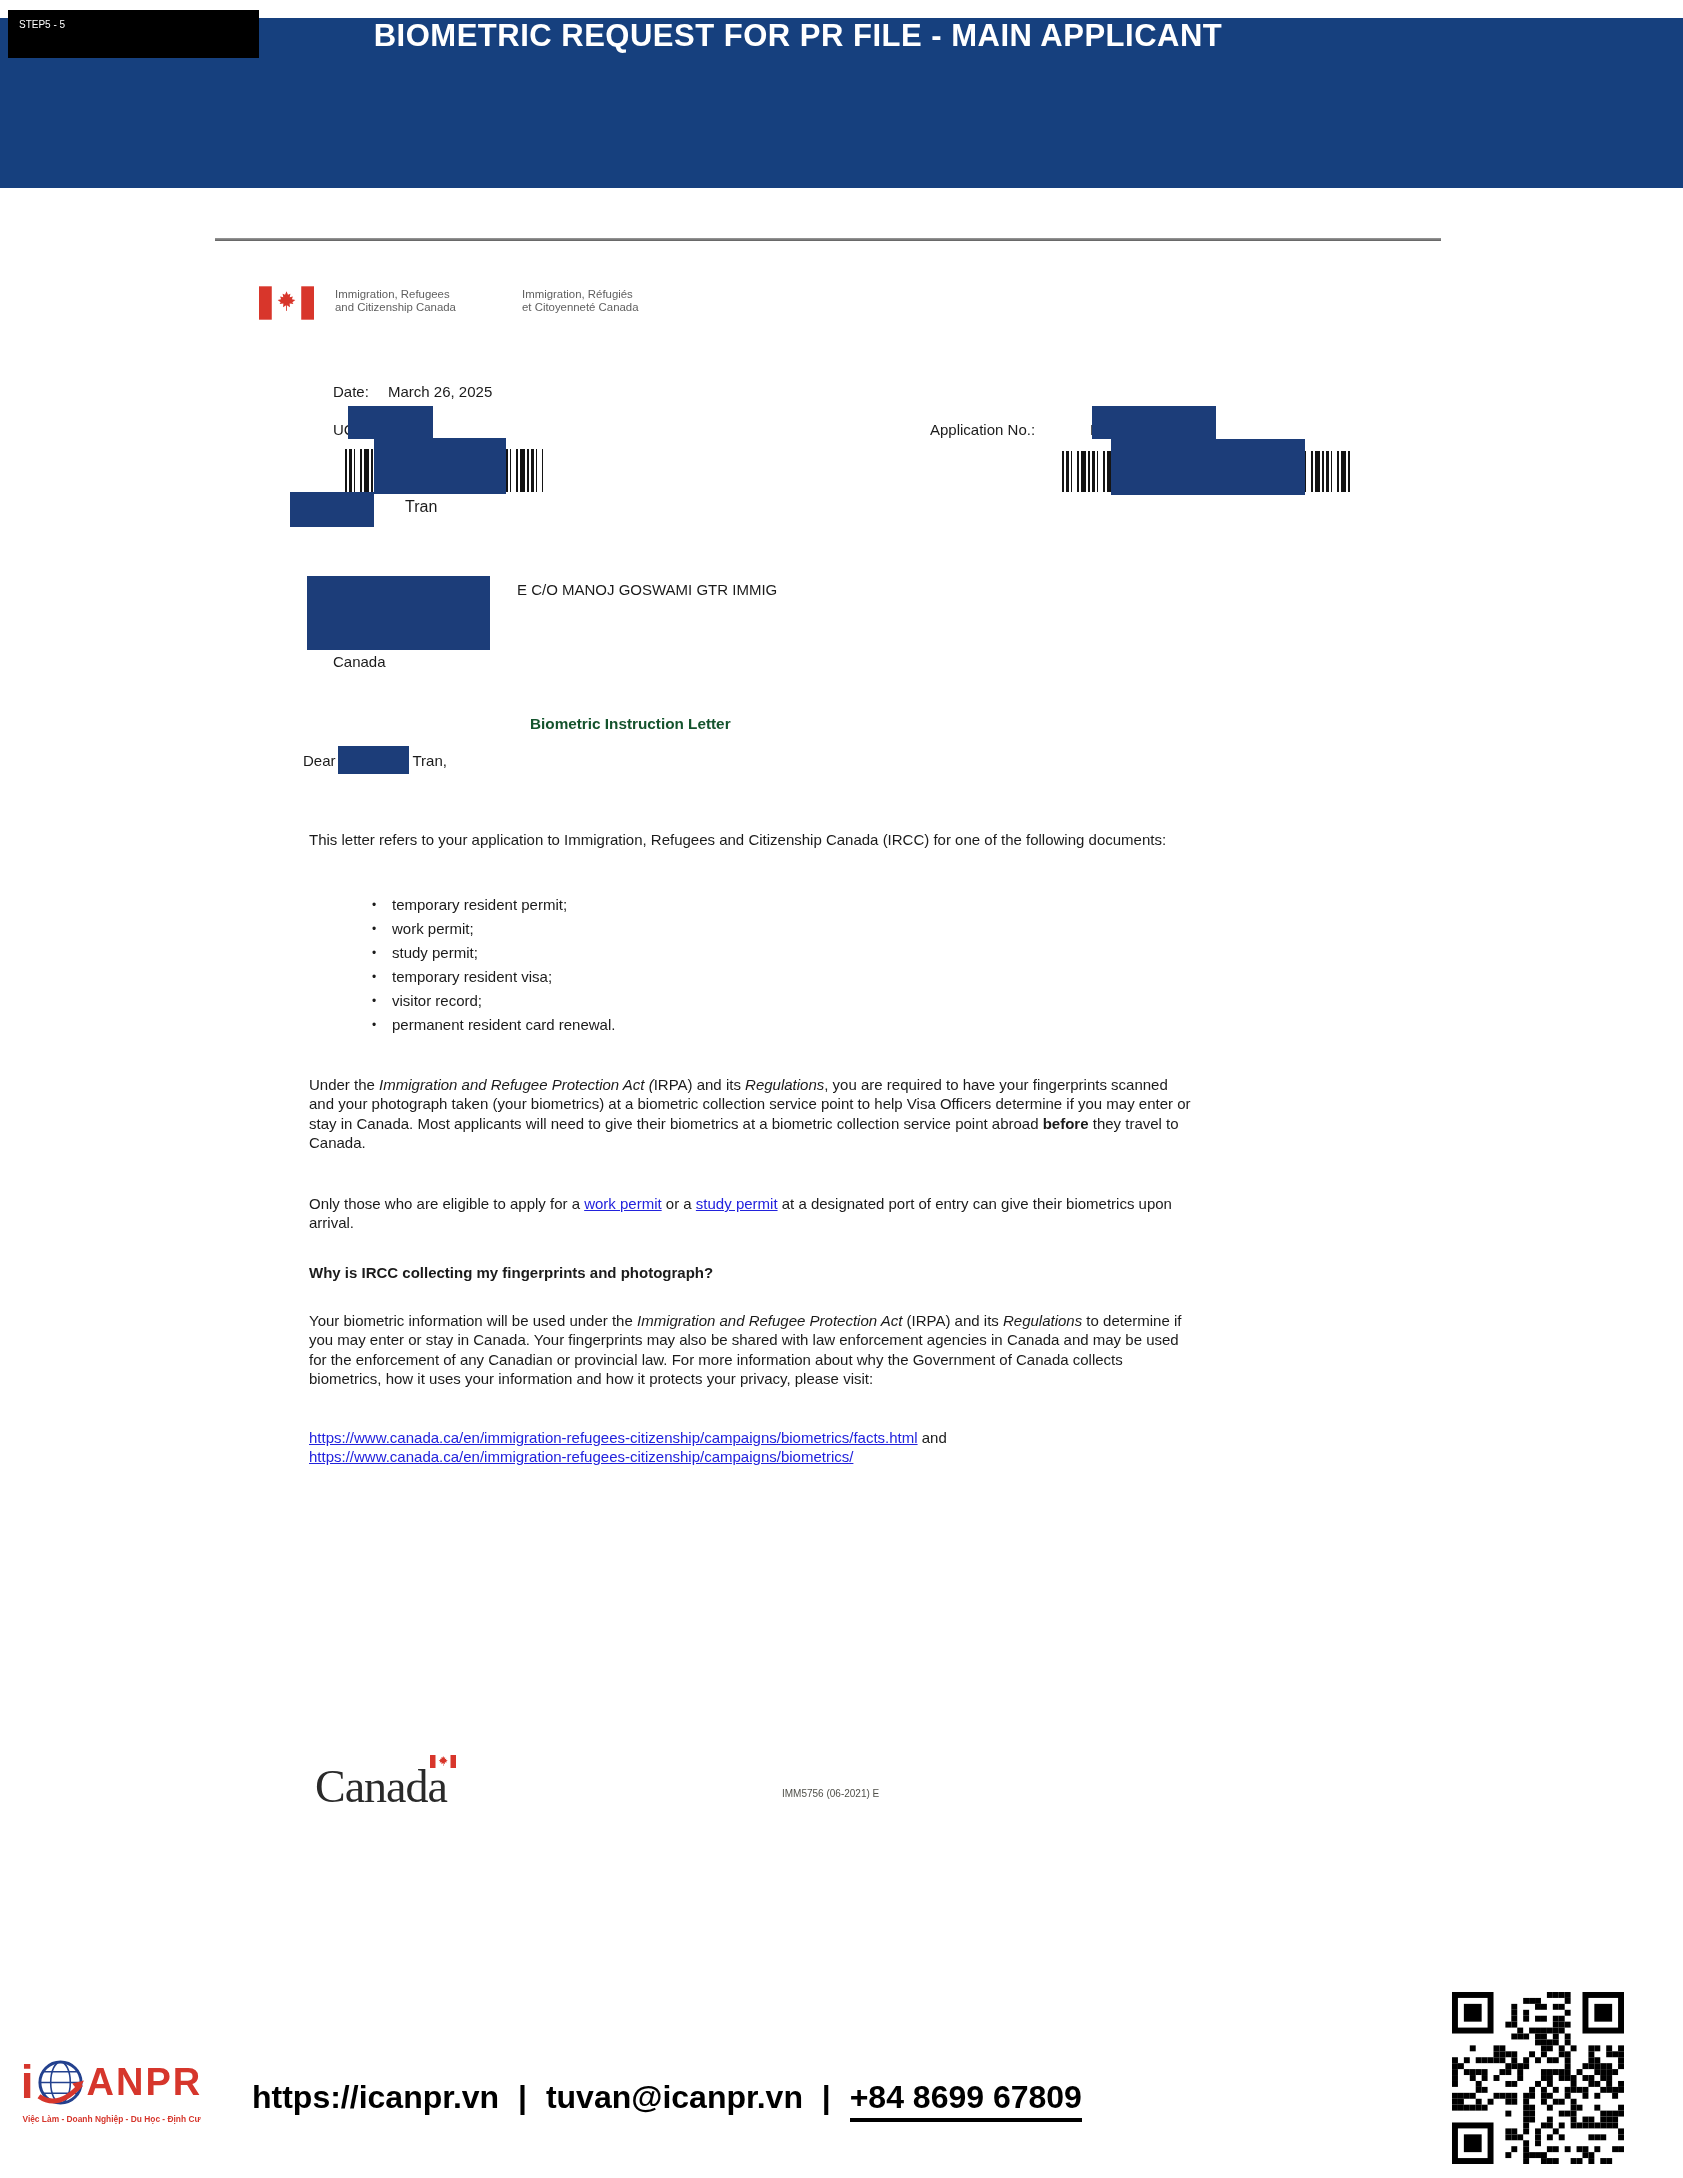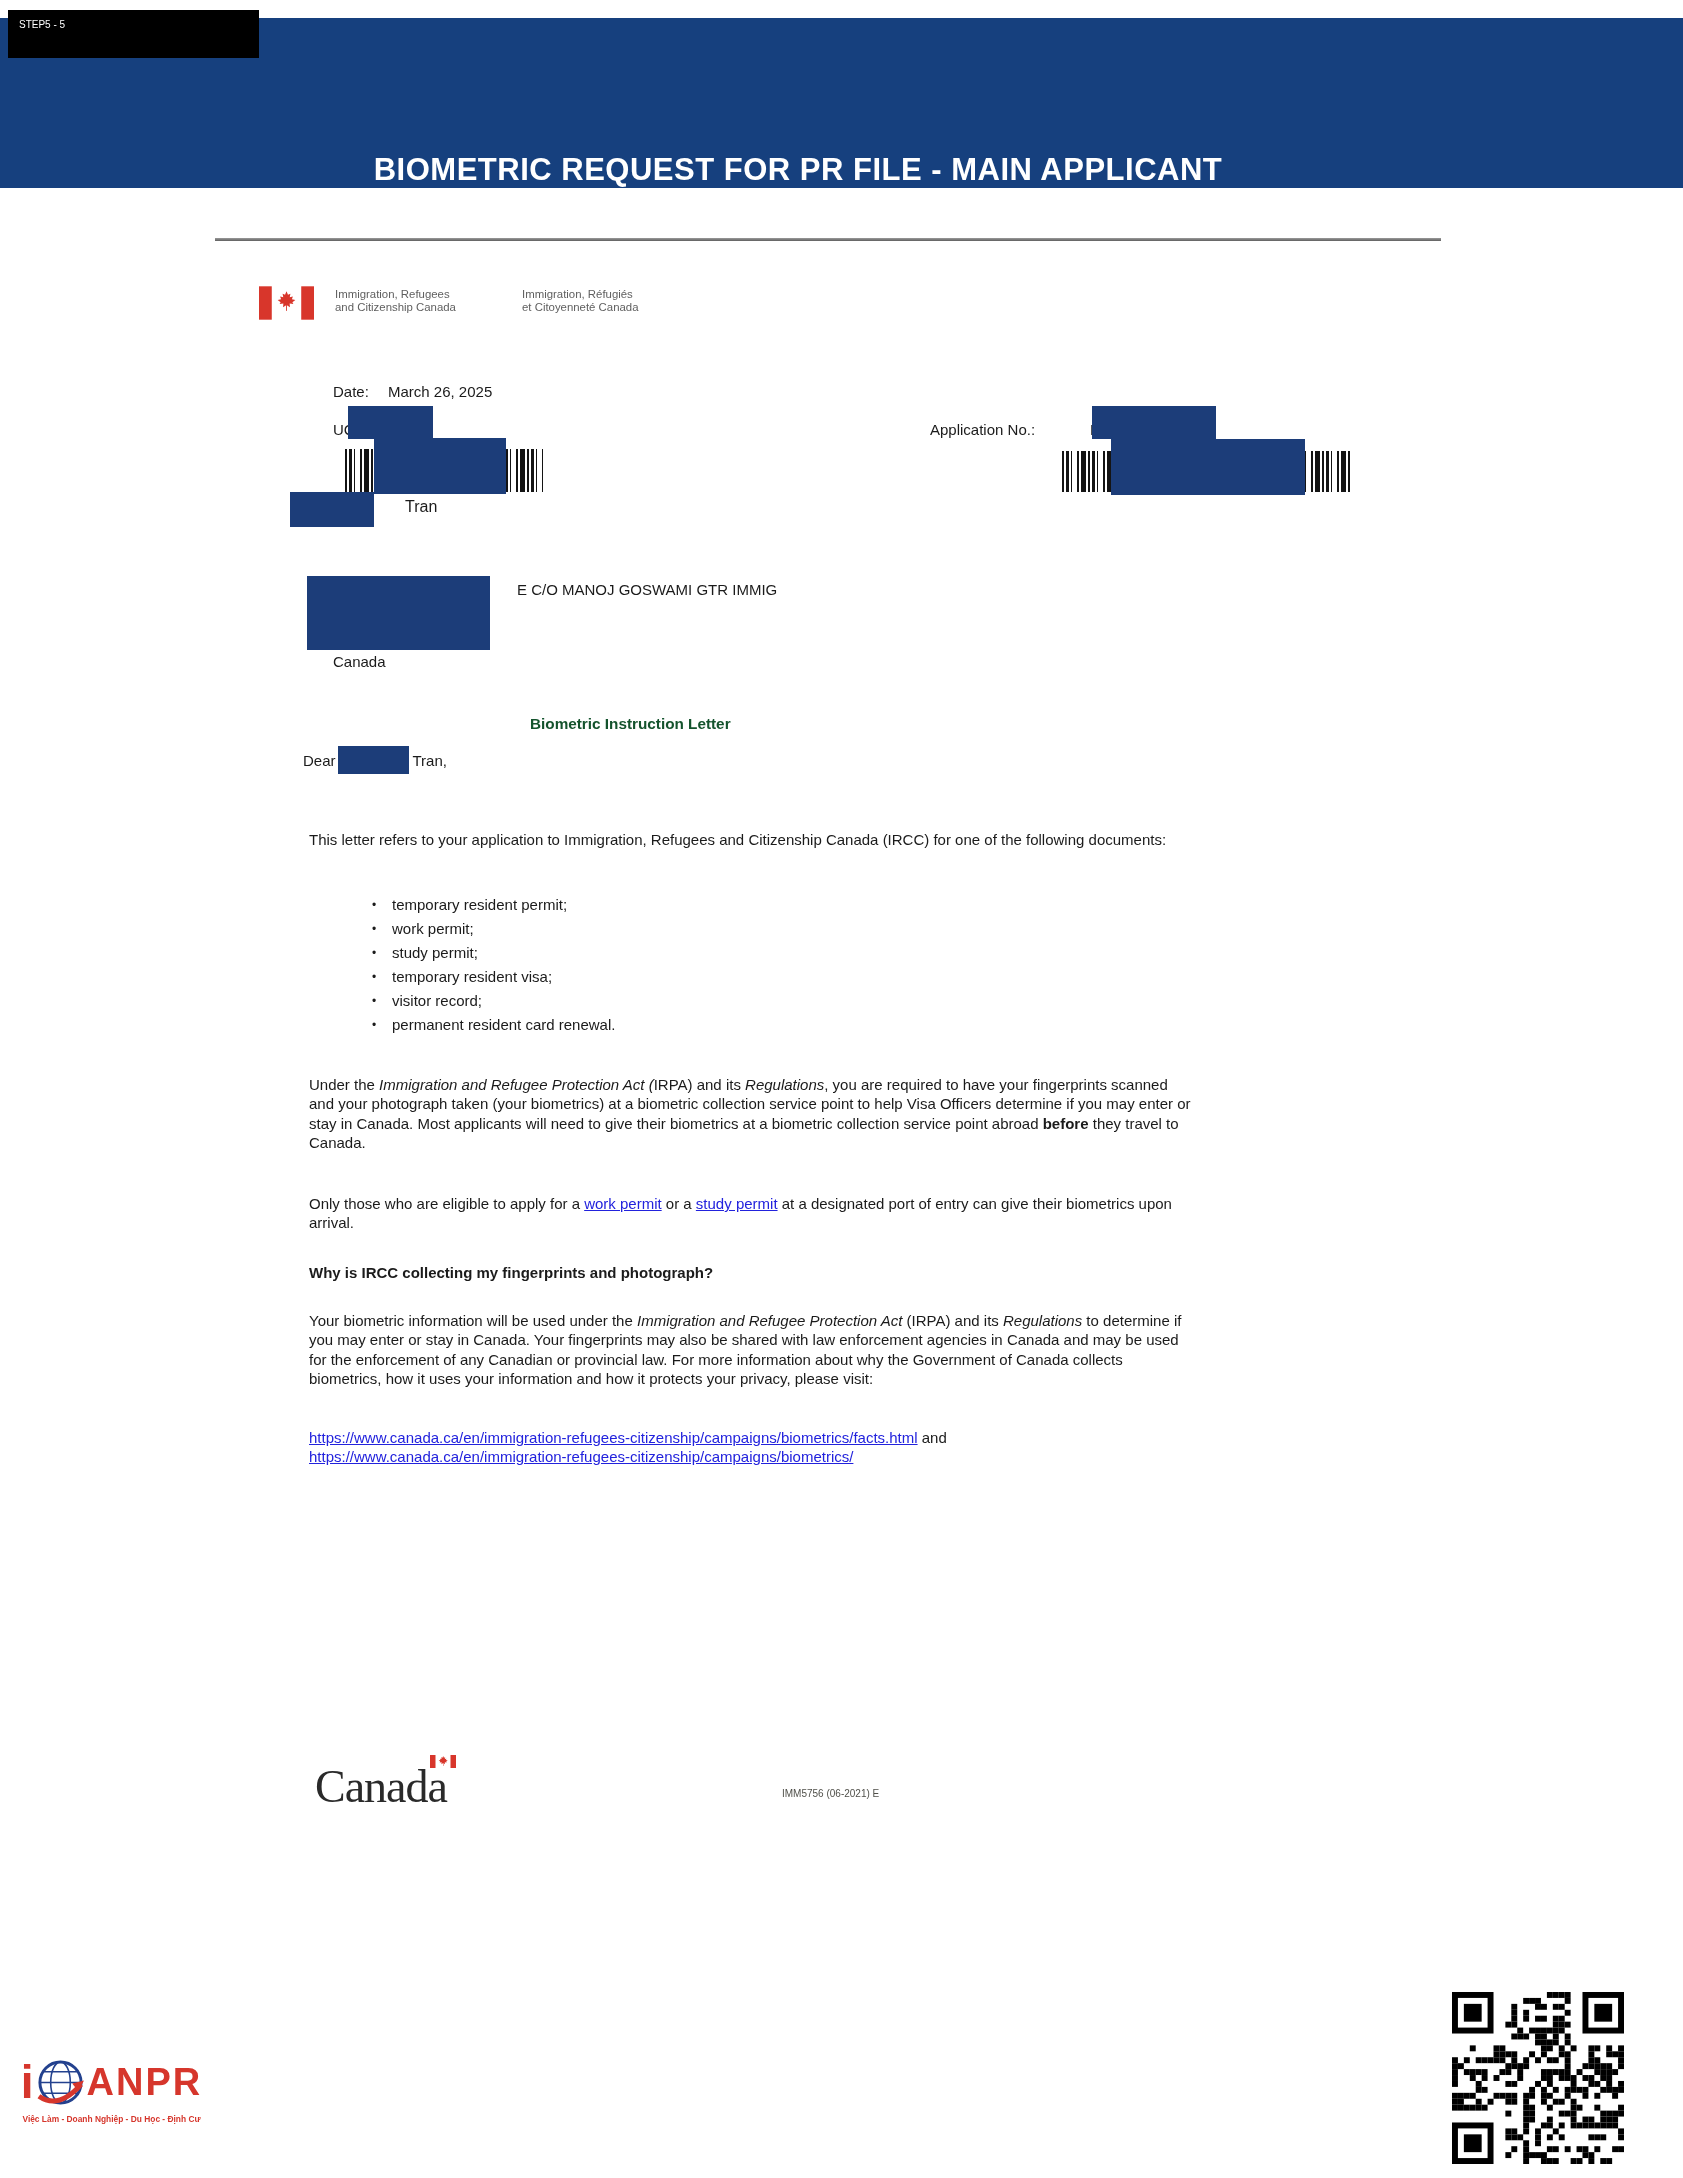--- a/index.html
+++ b/index.html
@@ -11,21 +11,21 @@
     --logo-blue:#23418e;
   }
   *{box-sizing:border-box;}
   body{margin:0;background:#fff;font-family:"Liberation Sans",sans-serif;}
   #page{position:relative;width:1683px;height:2178px;background:#fff;overflow:hidden;}
 
   
   .step-box{position:absolute;left:8px;top:10px;width:251px;height:48px;background:#000;color:#fff;
             font-size:10px;padding:9px 0 0 11px;z-index:3;}
   .banner{position:absolute;left:0;top:18px;width:1683px;height:170px;background:var(--banner);
-          display:flex;align-items:flex-end;justify-content:center;z-index:1;}
+          display:flex;align-items:flex-start;justify-content:center;z-index:1;}
   .banner-title{color:#fff;font-size:31px;font-weight:bold;letter-spacing:0.5px;padding-right:87px;}
   .rule{position:absolute;left:215px;top:238px;width:1226px;height:3px;
         background:linear-gradient(#9a9a9a,#5f5f5f);}
 
   
   .flag-logo{position:absolute;left:259px;top:286px;}
   .agency{position:absolute;top:288px;font-size:11.4px;line-height:13.4px;color:#5f5f5f;}
   .agency.en{left:335px;}
   .agency.fr{left:522px;}
   .flag-red{fill:var(--flag-red);}
@@ -180,20 +180,27 @@
         <line x1="8" y1="15" x2="44" y2="15" stroke="#23418e" stroke-width="1.4"></line>
         <line x1="8" y1="37" x2="44" y2="37" stroke="#23418e" stroke-width="1.4"></line>
         <path d="M4 40 Q24 54 47 28" fill="none" stroke="#d6362c" stroke-width="5"></path>
         <path d="M44 35 L50 24 L38 27 Z" fill="#d6362c"></path>
       </svg>
       <span class="logo-rest">ANPR</span>
     </div>
     <div class="logo-tag">Việc Làm - Doanh Nghiệp - Du Học - Định Cư</div>
   </div>
 
+  <div class="footer-contact">
+    <a class="site">https://icanpr.vn</a>
+    <span class="sep">|</span>
+    <a class="email">tuvan@icanpr.vn</a>
+    <span class="sep">|</span>
+    <a class="phone">+84 8699 67809</a>
+  </div>
 
   <div class="qr">
       <svg width="172" height="172" viewBox="0 0 174 174">
         <rect x="96" y="0" width="6" height="6" fill="#000"></rect>
         <rect x="102" y="0" width="6" height="6" fill="#000"></rect>
         <rect x="108" y="0" width="6" height="6" fill="#000"></rect>
         <rect x="114" y="0" width="6" height="6" fill="#000"></rect>
         <rect x="72" y="6" width="6" height="6" fill="#000"></rect>
         <rect x="78" y="6" width="6" height="6" fill="#000"></rect>
         <rect x="84" y="6" width="6" height="6" fill="#000"></rect>

